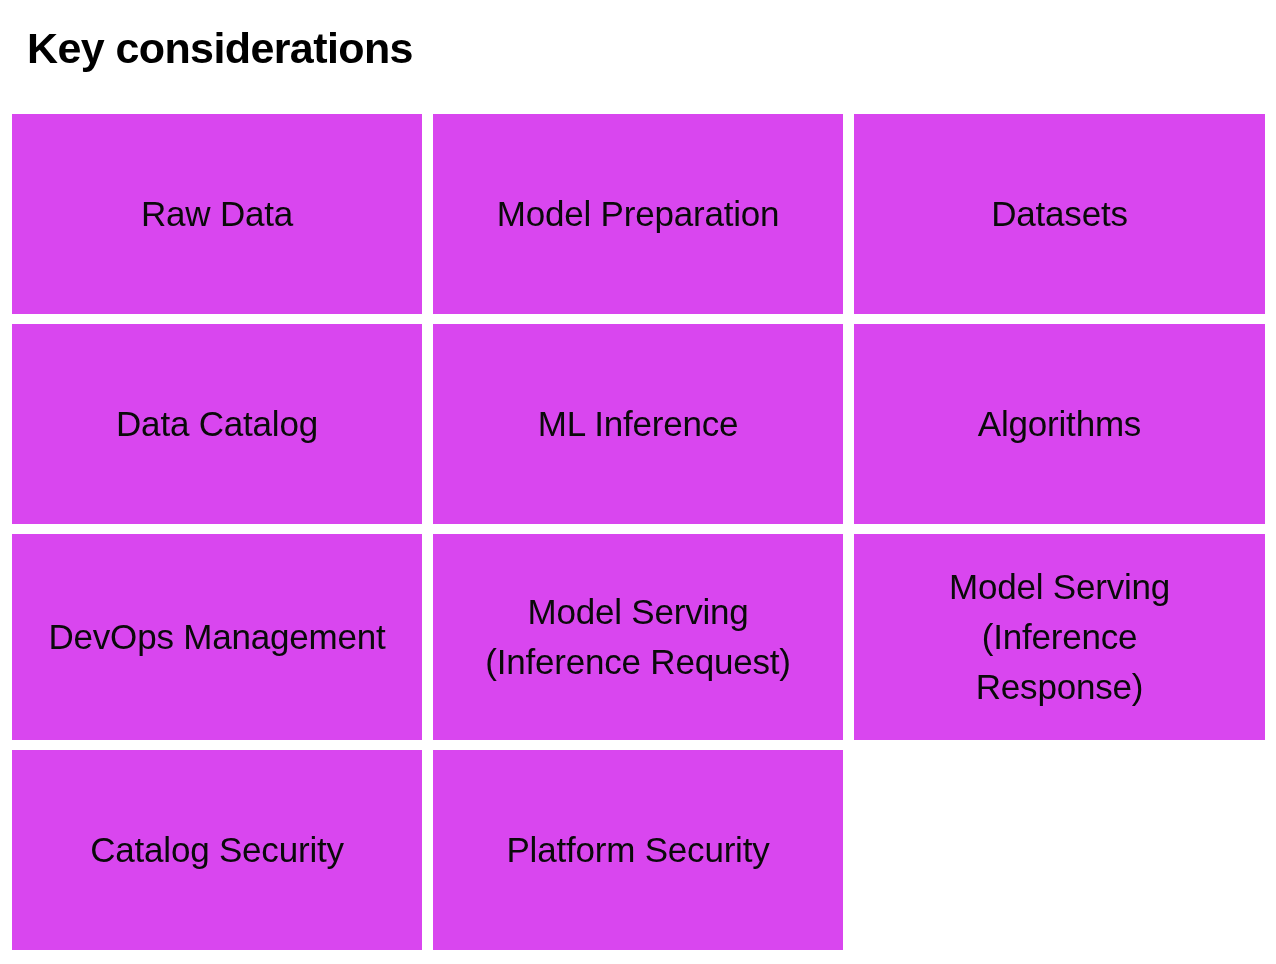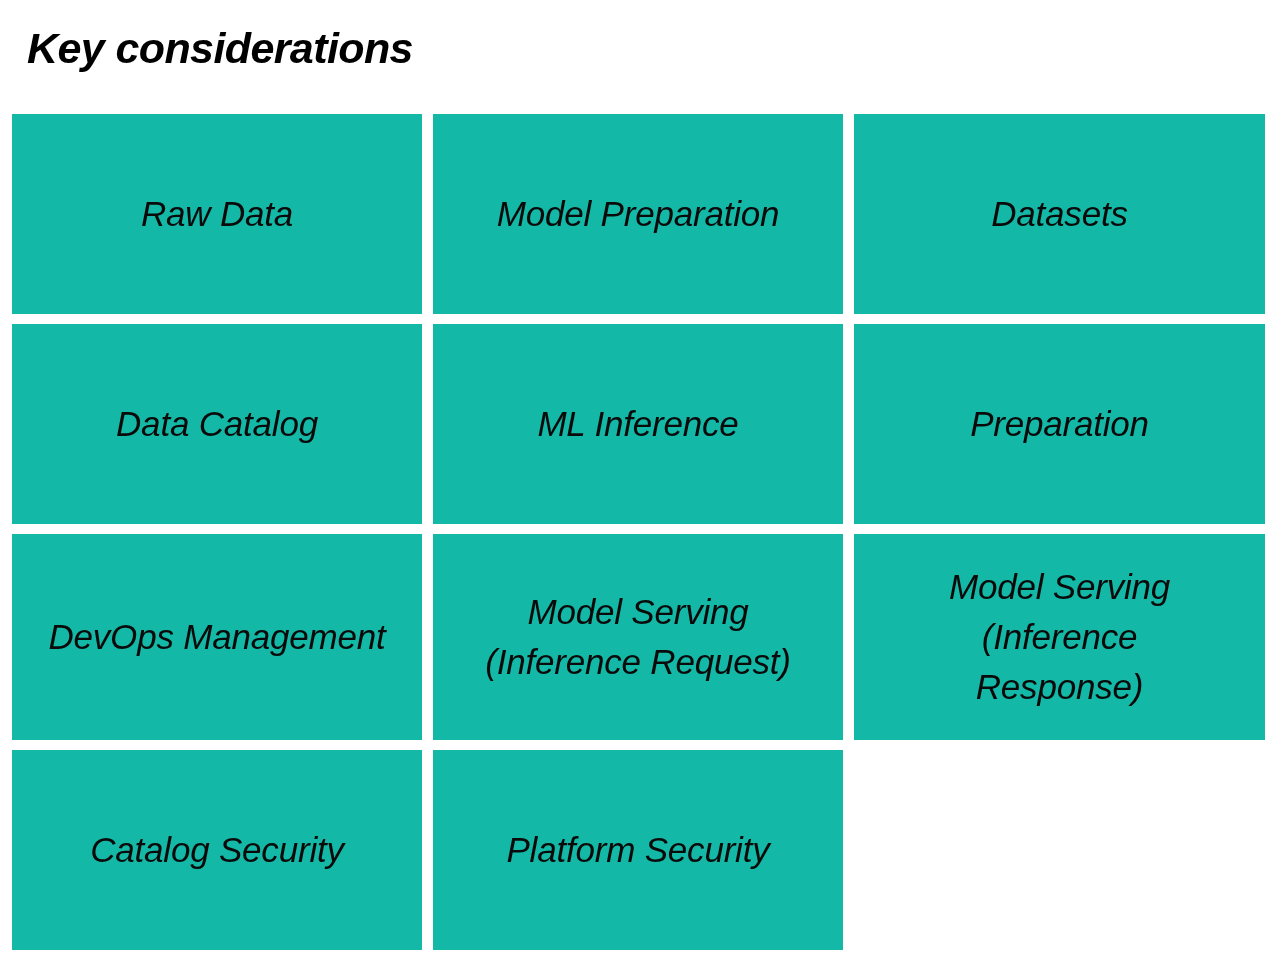--- a/index.html
+++ b/index.html
@@ -13,21 +13,20 @@
     font-family: "Liberation Sans", sans-serif;
     overflow: hidden;
   }
 
   .slide {
     position: relative;
     width: 1008px;
     height: 964px;
     background: #ffffff;
     box-sizing: border-box;
-    font-style: italic;
   }
 
   .slide-title {
     position: absolute;
     left: 27px;
     top: 23px;
     font-family: "Liberation Sans", sans-serif;
     font-size: 43px;
     font-weight: bold;
     color: #000000;
@@ -44,21 +43,21 @@
     height: 836px;
     display: grid;
     grid-template-columns: 410px 410px 411px;
     grid-template-rows: 200px 200px 206px 200px;
     column-gap: 11px;
     row-gap: 10px;
     box-sizing: border-box;
   }
 
   .cell {
-    background: #14b8a6;
+    background: #d946ef;
     display: flex;
     align-items: center;
     justify-content: center;
     text-align: center;
     box-sizing: border-box;
     padding: 4px 8px;
     overflow: hidden;
   }
 
   .cell-label {
@@ -95,21 +94,21 @@
 
     <div class="cell">
       <span class="cell-label">Data Catalog</span>
     </div>
 
     <div class="cell">
       <span class="cell-label">ML Inference</span>
     </div>
 
     <div class="cell">
-      <span class="cell-label">Preparation</span>
+      <span class="cell-label">Algorithms</span>
     </div>
 
 
     <div class="cell">
       <span class="cell-label">DevOps Management</span>
     </div>
 
     <div class="cell">
       <span class="cell-label">Model Serving
 (Inference Request)</span>

